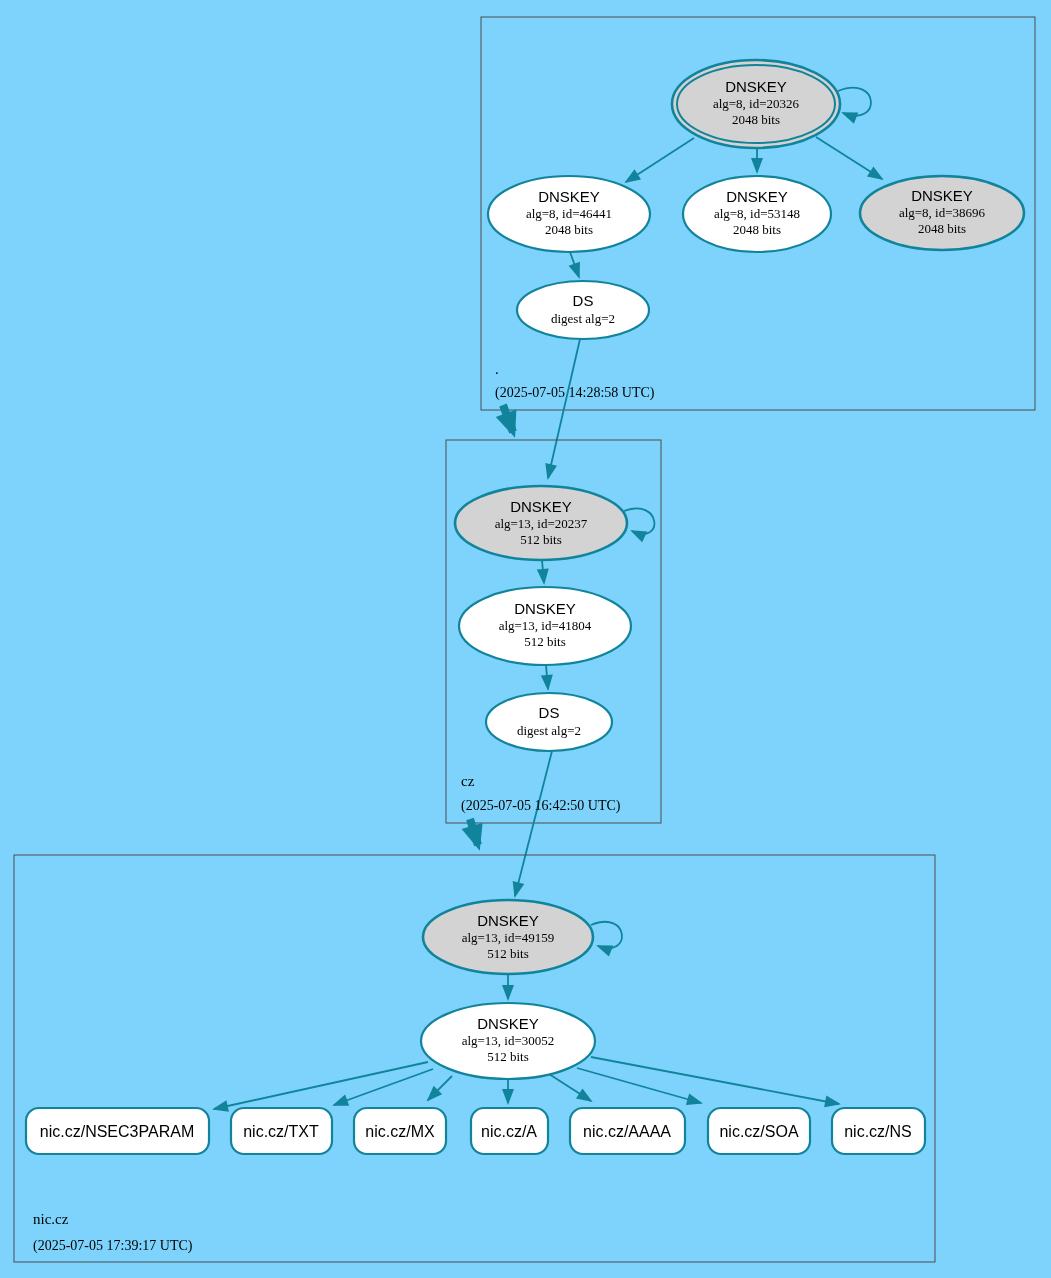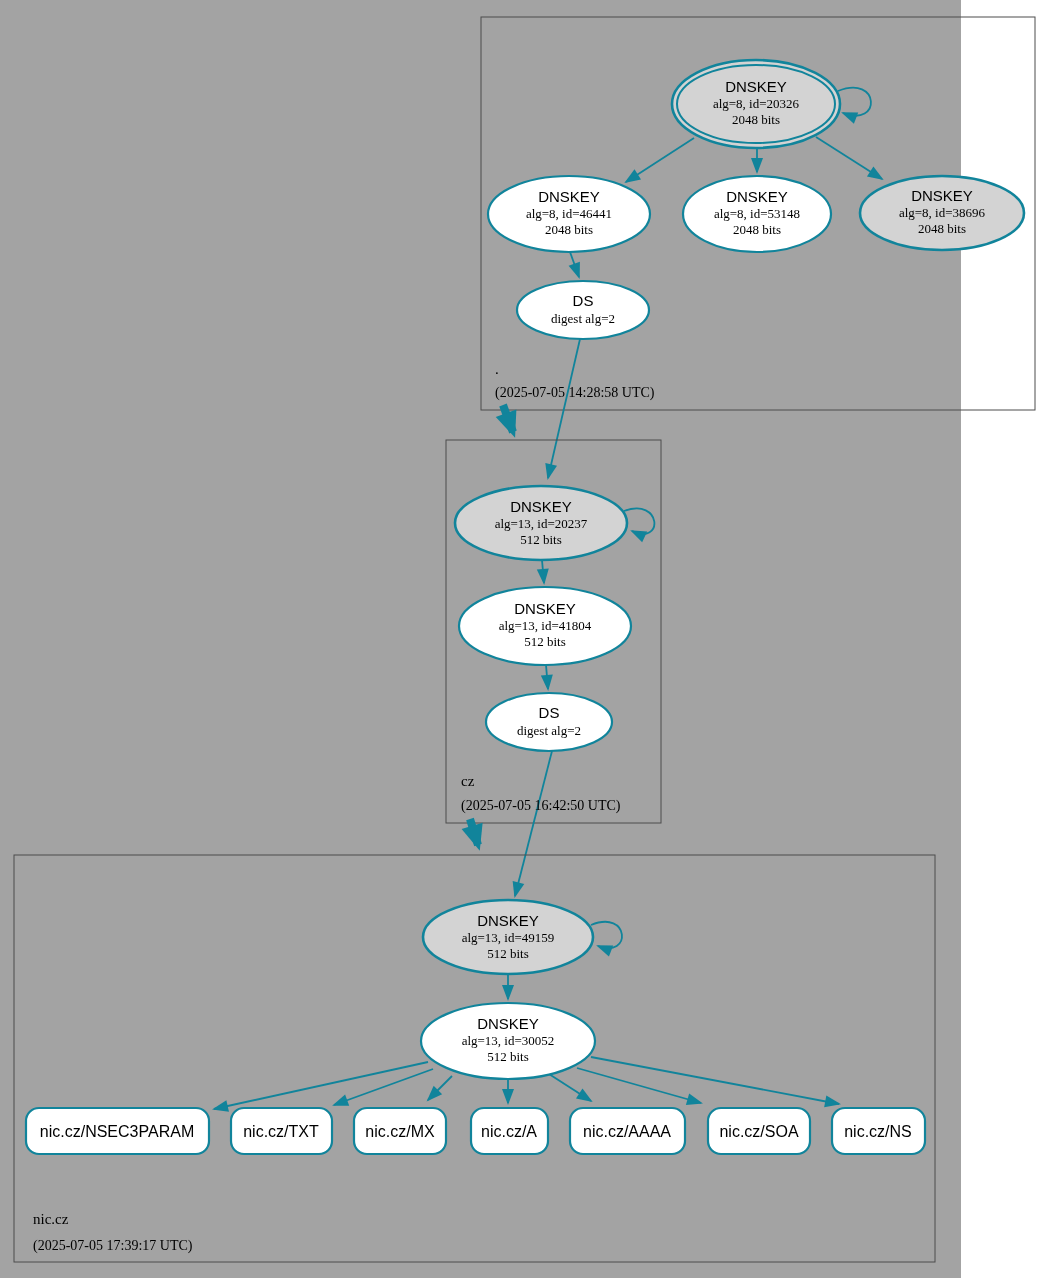--- a/index.html
+++ b/index.html
@@ -3,21 +3,21 @@
 <meta charset="utf-8">
 <style>
   :root{
     --edge:#11849b;
     --ksk-fill:#d3d3d3;
     --node-fill:#ffffff;
     --box-border:#4c4c4c;
     --text:#000000;
   }
   html,body{margin:0;padding:0;background:#ffffff;}
-  .stage{width:961px;height:1278px;position:relative;background:#a3a3a3;}
+  .stage{width:1051px;height:1278px;position:relative;background:#7dd3fc;}
   .zone-box{fill:none;stroke:var(--box-border);stroke-width:1;}
   .edge{stroke:var(--edge);stroke-width:1.8;fill:none;}
   .edge-thick{stroke:var(--edge);stroke-width:8;fill:none;}
   .node{stroke:var(--edge);stroke-width:2.2;fill:var(--node-fill);}
   .node.ksk{fill:var(--ksk-fill);stroke-width:2.6;}
   .node.inner{fill:none;stroke-width:2;}
   .rrset{fill:#ffffff;stroke:var(--edge);stroke-width:2.2;}
   text{fill:var(--text);}
   .t-title{font-family:"Liberation Sans",sans-serif;font-size:15px;text-anchor:middle;}
   .t-detail{font-family:"Liberation Serif",serif;font-size:13px;text-anchor:middle;}

